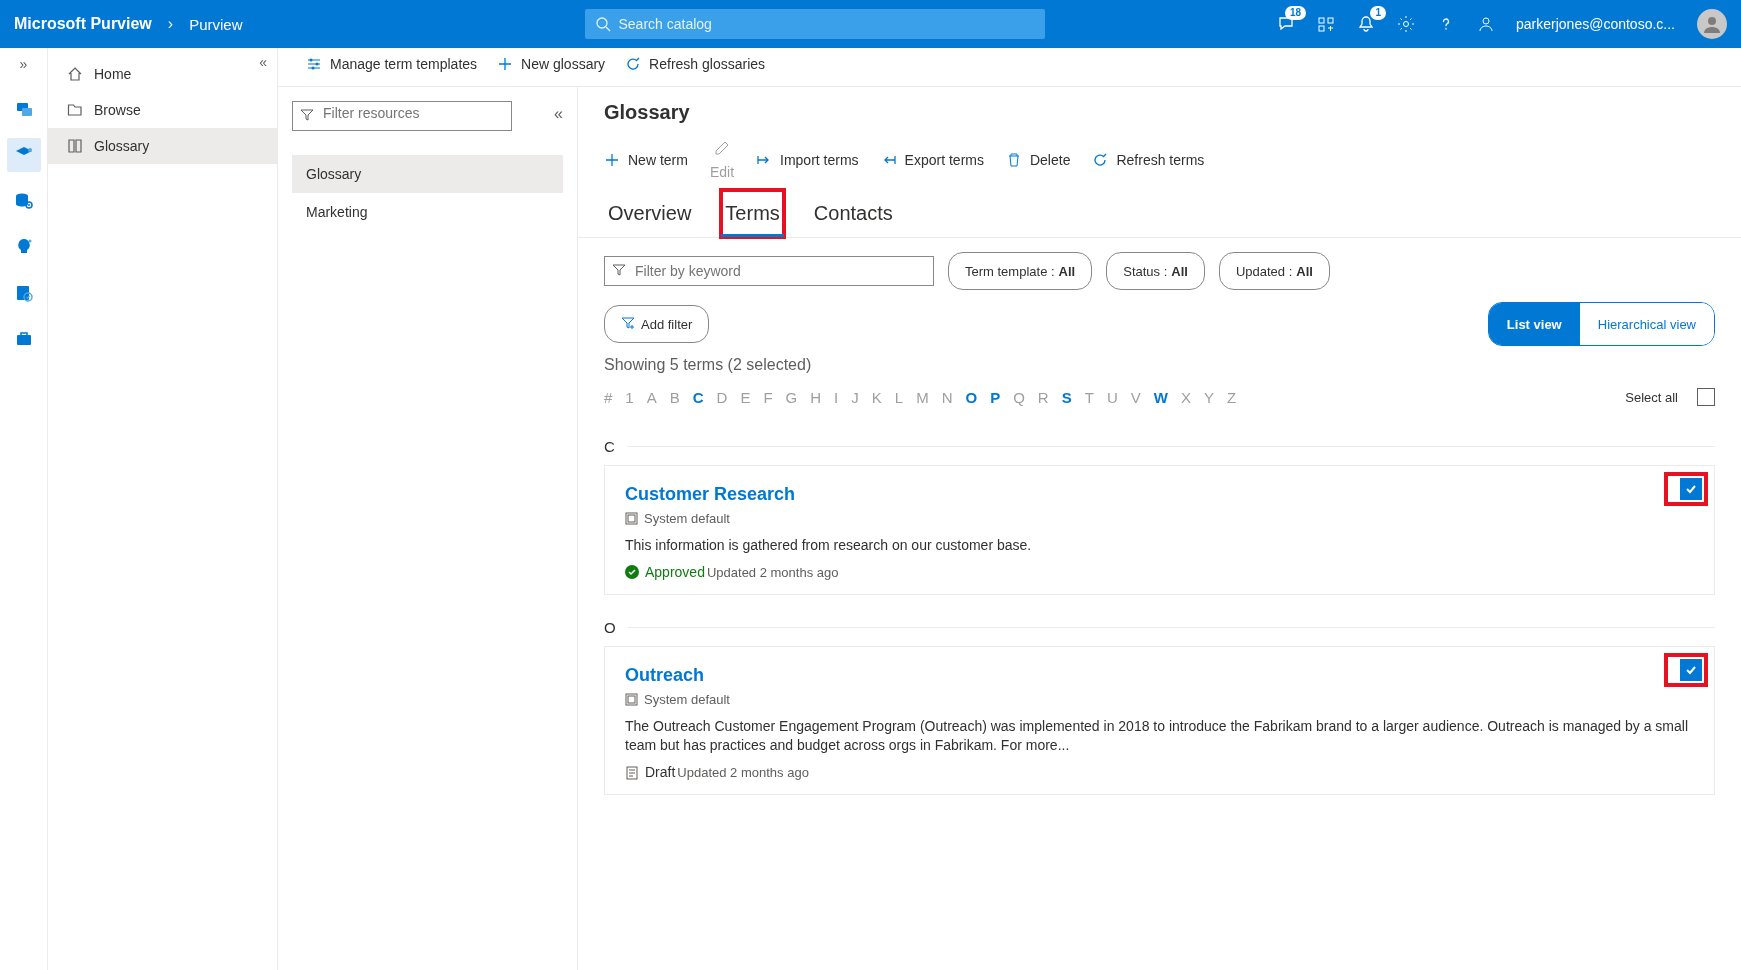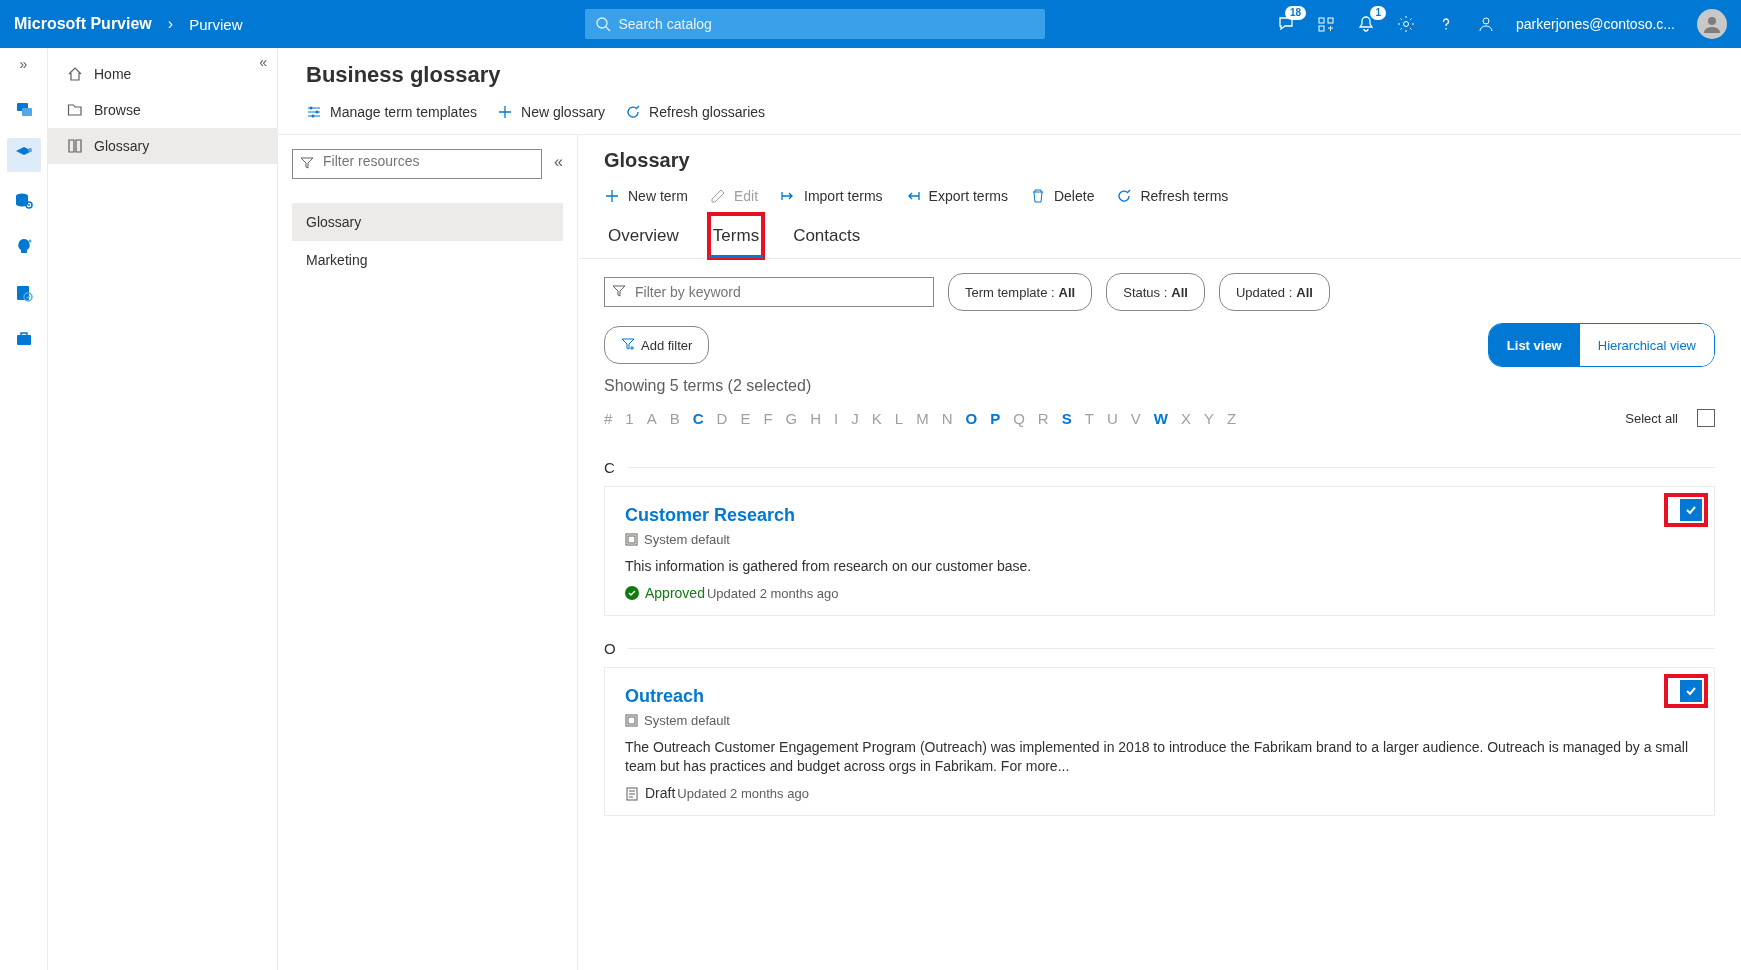--- a/index.html
+++ b/index.html
@@ -38,38 +38,38 @@
 
 .content { flex: 1; display: flex; flex-direction: column; overflow: hidden; }
 .page-header { padding: 14px 28px 8px; }
 .page-title { font-size: 22px; font-weight: 600; }
 .toolbar { display: flex; align-items: center; gap: 20px; padding: 8px 28px 14px; border-bottom: 1px solid #edebe9; }
 .tool-btn { display: flex; align-items: center; gap: 8px; font-size: 14px; color: #323130; cursor: pointer; }
 .tool-btn .ci { color: #0078d4; width: 16px; height: 16px; display: inline-flex; align-items: center; justify-content: center; }
 
 .split { flex: 1; display: flex; overflow: hidden; }
 .left-pane { width: 300px; border-right: 1px solid #edebe9; padding: 14px 14px; position: relative; }
-.filter-input { width: 250px; height: 30px; border: 1px solid #8a8886; font-size: 14px; padding: 0 8px 6px 30px; background: #fff; }
+.filter-input { width: 220px; height: 30px; border: 1px solid #8a8886; font-size: 14px; padding: 0 8px 6px 30px; background: #fff; }
 .filter-icon { position: absolute; margin-left: 8px; margin-top: 7px; color: #605e5c; }
 .left-collapse { position: absolute; right: 14px; top: 18px; color: #605e5c; cursor: pointer; }
 .tree { margin-top: 24px; }
 .tree-item { height: 38px; display: flex; align-items: center; padding: 0 14px; font-size: 14px; cursor: pointer; }
 .tree-item.active { background: #edebe9; }
 
 .main { flex: 1; display: flex; flex-direction: column; overflow: hidden; }
 .main-head { padding: 14px 26px 6px; }
 .main-title { font-size: 20px; font-weight: 600; }
 .main-toolbar { display: flex; align-items: center; gap: 22px; padding: 10px 26px; }
 .mtool { display: flex; align-items: center; gap: 8px; font-size: 14px; cursor: pointer; }
 .mtool .ci { color: #0078d4; width: 16px; height: 16px; display: inline-flex; align-items: center; justify-content: center; }
-.mtool.disabled { color: #a19f9d; cursor: default; }
+.mtool.disabled { color: #a19f9d; cursor: default; flex-direction: column; }
 .mtool.disabled .ci { color: #a19f9d; }
 
 .tabs { display: flex; gap: 26px; padding: 0 26px; border-bottom: 1px solid #edebe9; }
-.tab { font-size: 17px; padding: 12px 4px; cursor: pointer; position: relative; }
+.tab { font-size: 20px; padding: 12px 4px; cursor: pointer; position: relative; }
 .tab.active { font-weight: 400; color: #323130; }
 .tab.active::after { content: ''; position: absolute; bottom: 0; left: 0; right: 0; height: 3px; background: #0078d4; }
 .tab.highlighted { outline: 4px solid #e81123; outline-offset: -2px; }
 
 .filters-row { display: flex; align-items: center; gap: 14px; padding: 14px 26px 6px; }
 .keyword-input { width: 330px; height: 30px; border: 1px solid #8a8886; font-size: 14px; padding: 0 8px 0 30px; }
 .pill { height: 38px; border: 1px solid #8a8886; border-radius: 15px; background: #fff; font-size: 13px; padding: 0 16px; display: flex; align-items: center; cursor: pointer; }
 .pill b { font-weight: 600; margin-left: 4px; }
 .filters-row2 { display: flex; align-items: center; padding: 6px 26px; gap: 0; }
 .view-toggle { margin-left: auto; display: flex; border: 1px solid #0078d4; border-radius: 14px; overflow: hidden; height: 44px; }
@@ -233,23 +233,20 @@
       <span class="side-icon">
           <svg width="16" height="16" viewBox="0 0 16 16" fill="none">
             <path d="M2 2h5v12H2zM9 2h5v12H9zM7 3v10M9 3v10" stroke="currentColor" stroke-width="1.2"></path>
           </svg>
         </span>
       <span>Glossary</span>
     </div>
   </div>
 
   <div class="content">
-    <div class="page-header">
-      <div class="page-title">Business glossary</div>
-    </div>
     <div class="toolbar">
       <div class="tool-btn">
         <span class="ci">
             <svg width="16" height="16" viewBox="0 0 16 16" fill="none">
               <path d="M2 4h12M2 8h12M2 12h12" stroke="currentColor"></path>
               <circle cx="5" cy="4" r="1.5" fill="currentColor"></circle>
               <circle cx="11" cy="8" r="1.5" fill="currentColor"></circle>
               <circle cx="7" cy="12" r="1.5" fill="currentColor"></circle>
             </svg>
           </span>

